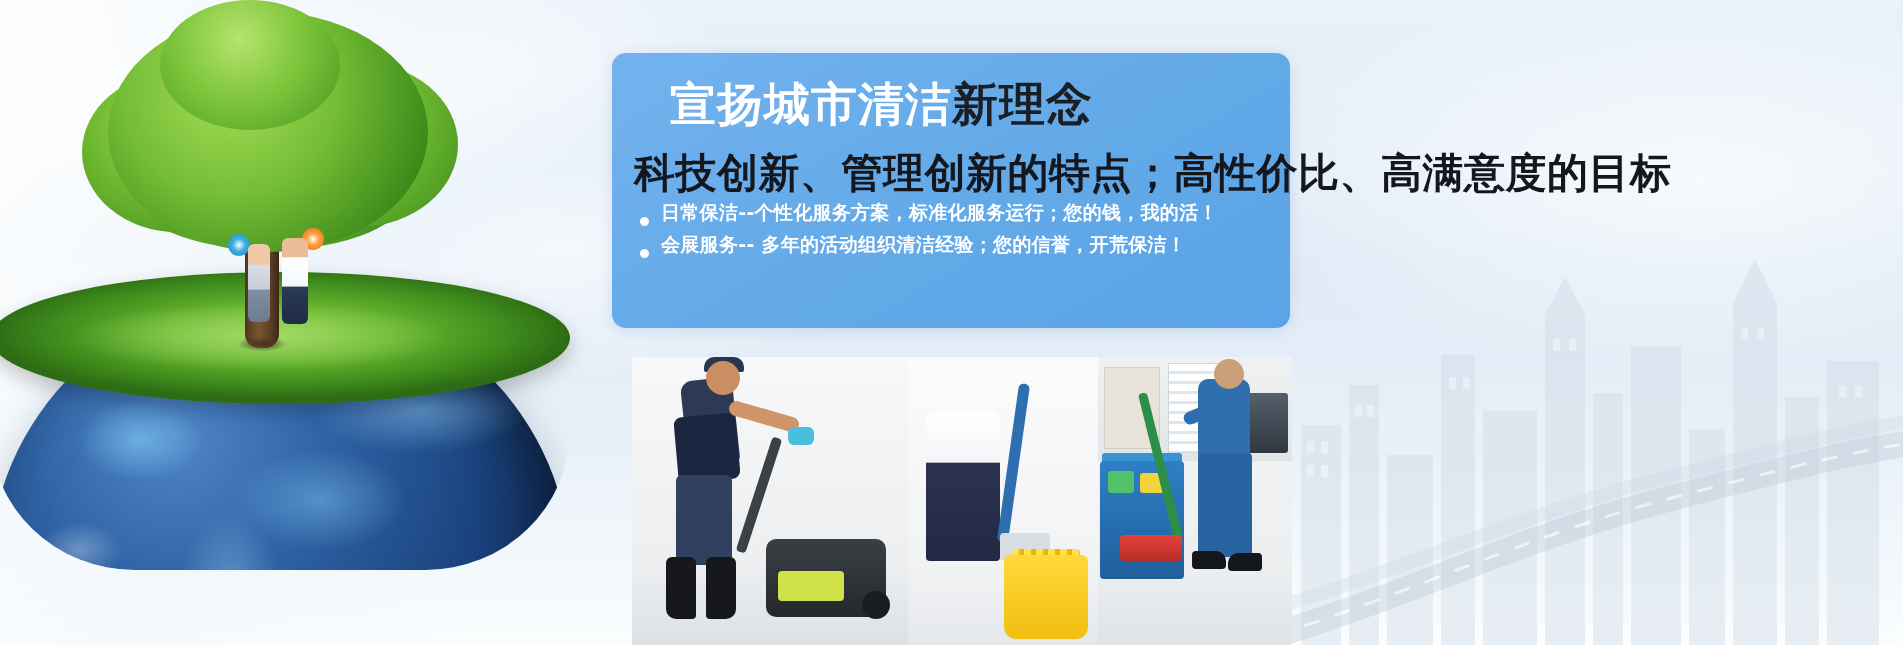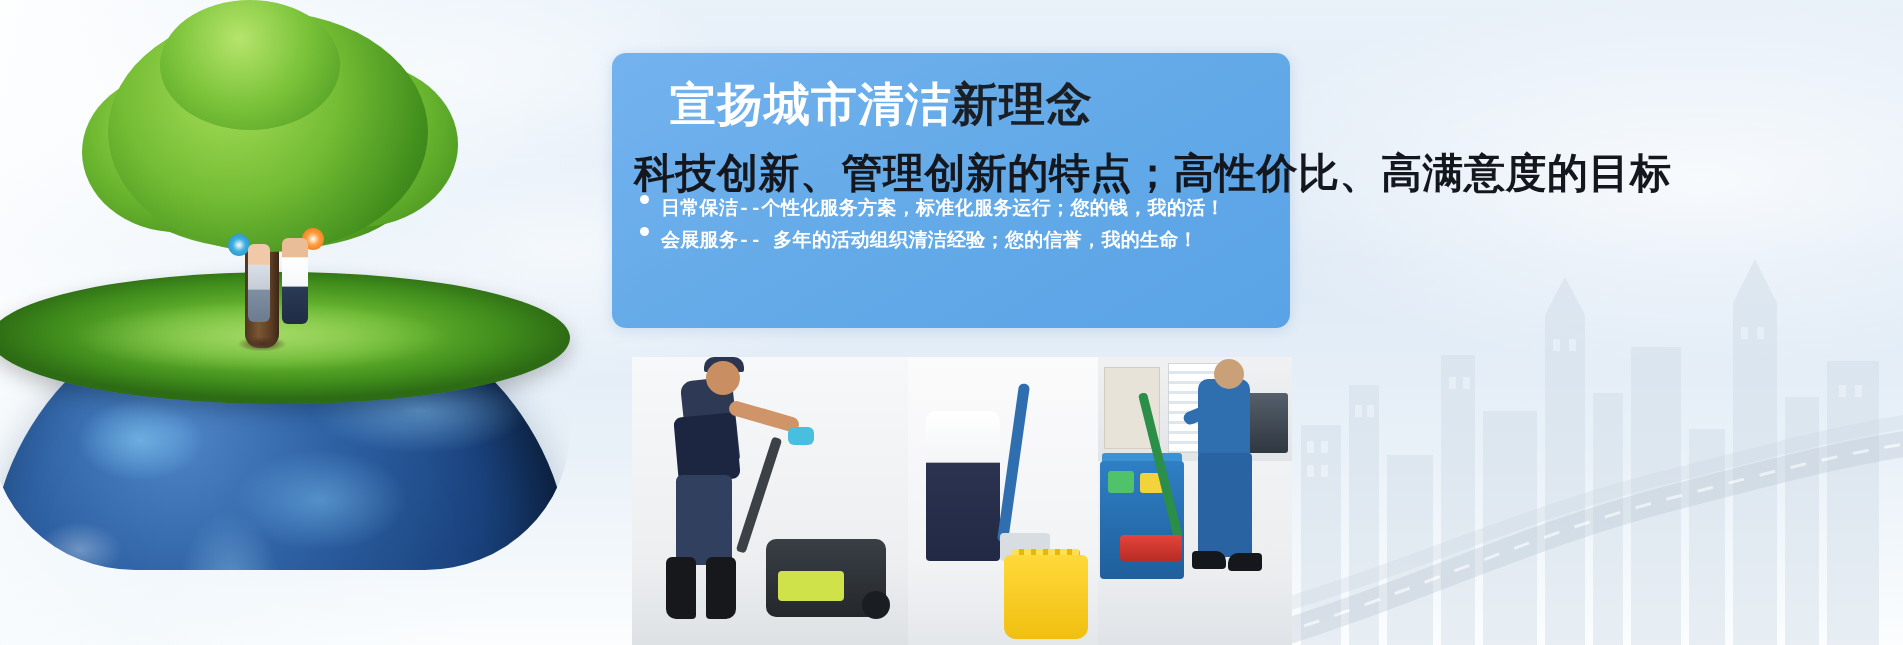--- a/index.html
+++ b/index.html
@@ -164,25 +164,24 @@
     letter-spacing: 0.5px;
   }
 
   .bullets {
     position: absolute;
     left: 640px; top: 195px;
     width: 680px;
   }
   .bullet-row {
     display: flex;
-    align-items: flex-start;
+    align-items: flex-end;
     height: 31px;
     margin-bottom: 1px;
     white-space: nowrap;
-    font-family: Liberation Mono, monospace;
   }
   .bullet-dot {
     width: 9px; height: 9px;
     border-radius: 50%;
     background: #ffffff;
     margin-right: 12px;
     flex: 0 0 auto;
   }
   .bullet-text {
     font-size: 19px;
@@ -324,21 +323,21 @@
 
   <div class="subhead">科技创新、管理创新的特点；高性价比、高满意度的目标</div>
 
   <div class="bullets">
     <div class="bullet-row">
       <span class="bullet-dot"></span>
       <span class="bullet-text">日常保洁--个性化服务方案，标准化服务运行；您的钱，我的活！</span>
     </div>
     <div class="bullet-row">
       <span class="bullet-dot"></span>
-      <span class="bullet-text">会展服务-- 多年的活动组织清洁经验；您的信誉，我的生命！</span>
+      <span class="bullet-text">会展服务-- 多年的活动组织清洁经验；您的信誉，开荒保洁！</span>
     </div>
   </div>
 
   <div class="photo-strip">
 
     <div class="photo p1">
       <div class="w1-handle"></div>
       <div class="w1-body"></div>
       <div class="w1-apron"></div>
       <div class="w1-cap"></div>

